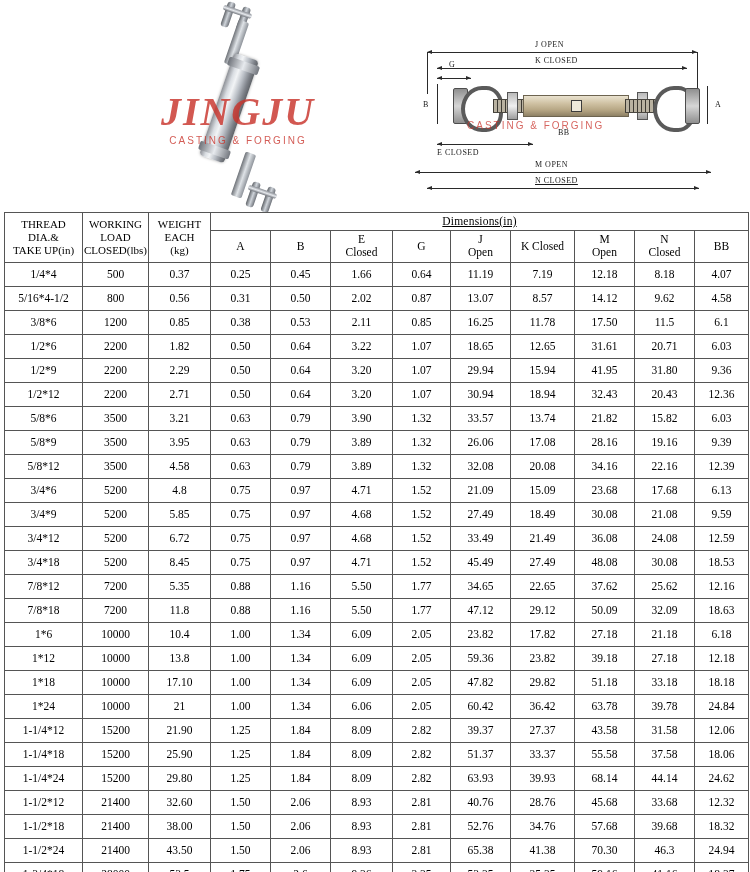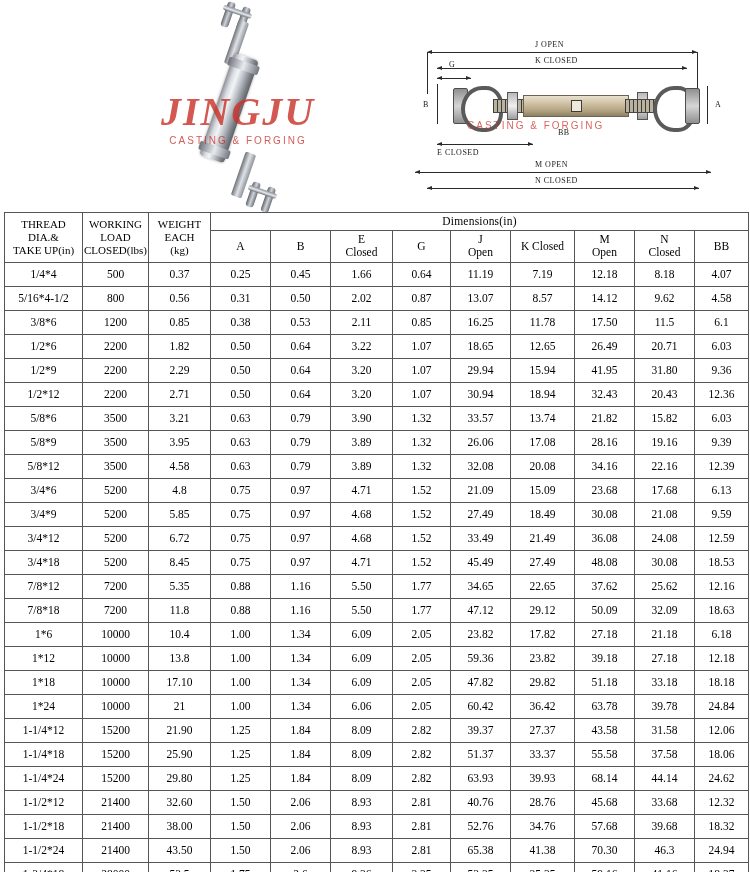--- a/index.html
+++ b/index.html
@@ -282,21 +282,21 @@
   .col-2 { width: 62px; }
   .col-3 { width: 60px; }
   .col-4 { width: 60px; }
   .col-5 { width: 62px; }
   .col-6 { width: 58px; }
   .col-7 { width: 60px; }
   .col-8 { width: 64px; }
   .col-9 { width: 60px; }
   .col-10 { width: 60px; }
   .col-11 { width: 54px; }
-  .hdr-dim { letter-spacing: 0.2px; }
+  .hdr-dim { letter-spacing: 0.2px; text-decoration: underline; }
 </style>
 </head>
 <body>
 
 <div class="page">
 
   <div class="imagery">
 
     <div class="photo">
       <div class="tb-wrap">
@@ -350,21 +350,21 @@
       <span class="dw-label" style="left:62px; top:148px;">E  CLOSED</span>
       <div class="dim-line" style="left:62px; top:144px; width:96px;"></div>
       <div class="arrow-l" style="left:62px; top:141.5px;"></div>
       <div class="arrow-r" style="left:153px; top:141.5px;"></div>
 
       <span class="dw-label" style="left:160px; top:160px;">M  OPEN</span>
       <div class="dim-line" style="left:40px; top:172px; width:296px;"></div>
       <div class="arrow-l" style="left:40px; top:169.5px;"></div>
       <div class="arrow-r" style="left:331px; top:169.5px;"></div>
 
-      <span class="dw-label" style="left:160px; top:176px;">N  CLOSED</span>
+      <span class="dw-label" style="left:160px; top:176px;text-decoration:underline;">N  CLOSED</span>
       <div class="dim-line" style="left:52px; top:188px; width:272px;"></div>
       <div class="arrow-l" style="left:52px; top:185.5px;"></div>
       <div class="arrow-r" style="left:319px; top:185.5px;"></div>
 
       <div class="dr-clevis left"></div>
       <div class="dr-eye left"></div>
       <div class="dr-thread left"></div>
       <div class="dr-nut n1"></div>
       <div class="dr-body"></div>
       <div class="dr-center"></div>
@@ -492,21 +492,21 @@
           <tr>
             <td>1/2*6</td>
             <td>2200</td>
             <td>1.82</td>
             <td>0.50</td>
             <td>0.64</td>
             <td>3.22</td>
             <td>1.07</td>
             <td>18.65</td>
             <td>12.65</td>
-            <td>26.49</td>
+            <td>31.61</td>
             <td>20.71</td>
             <td>6.03</td>
           </tr>
           <tr>
             <td>1/2*9</td>
             <td>2200</td>
             <td>2.29</td>
             <td>0.50</td>
             <td>0.64</td>
             <td>3.20</td>

